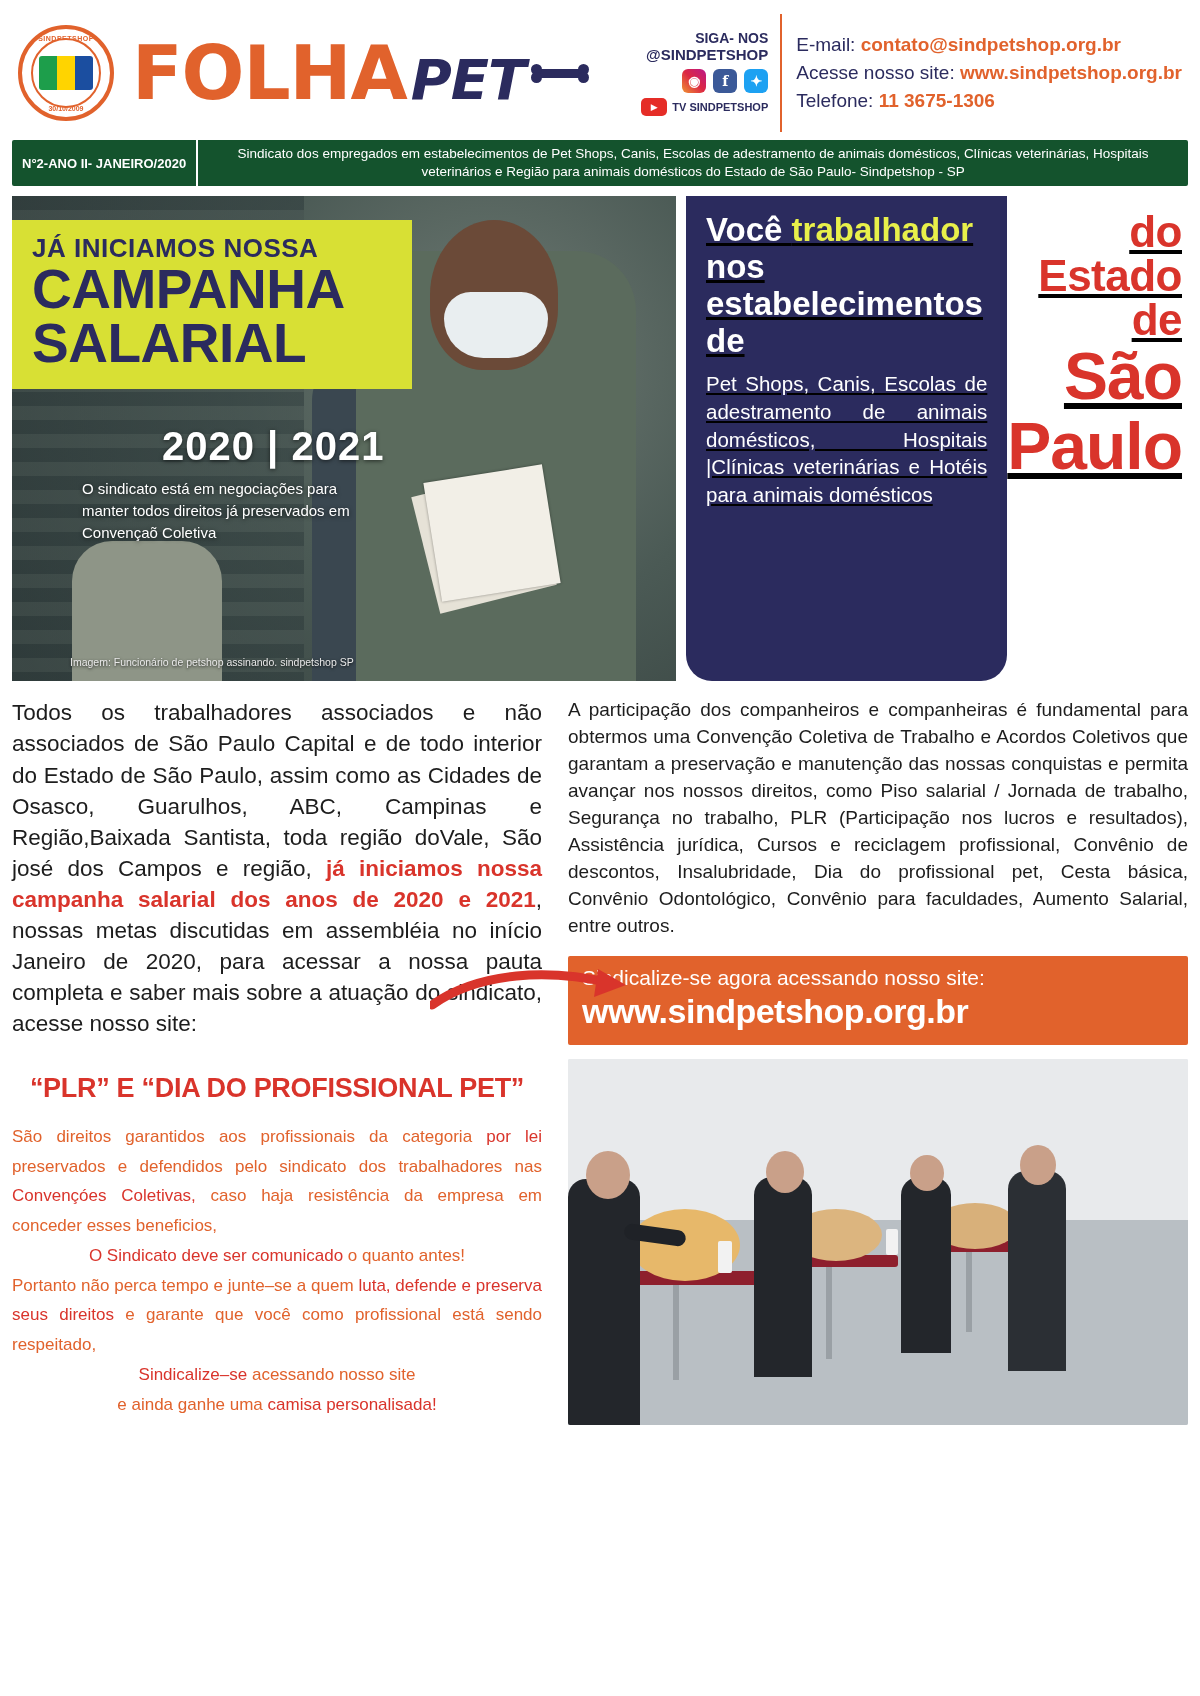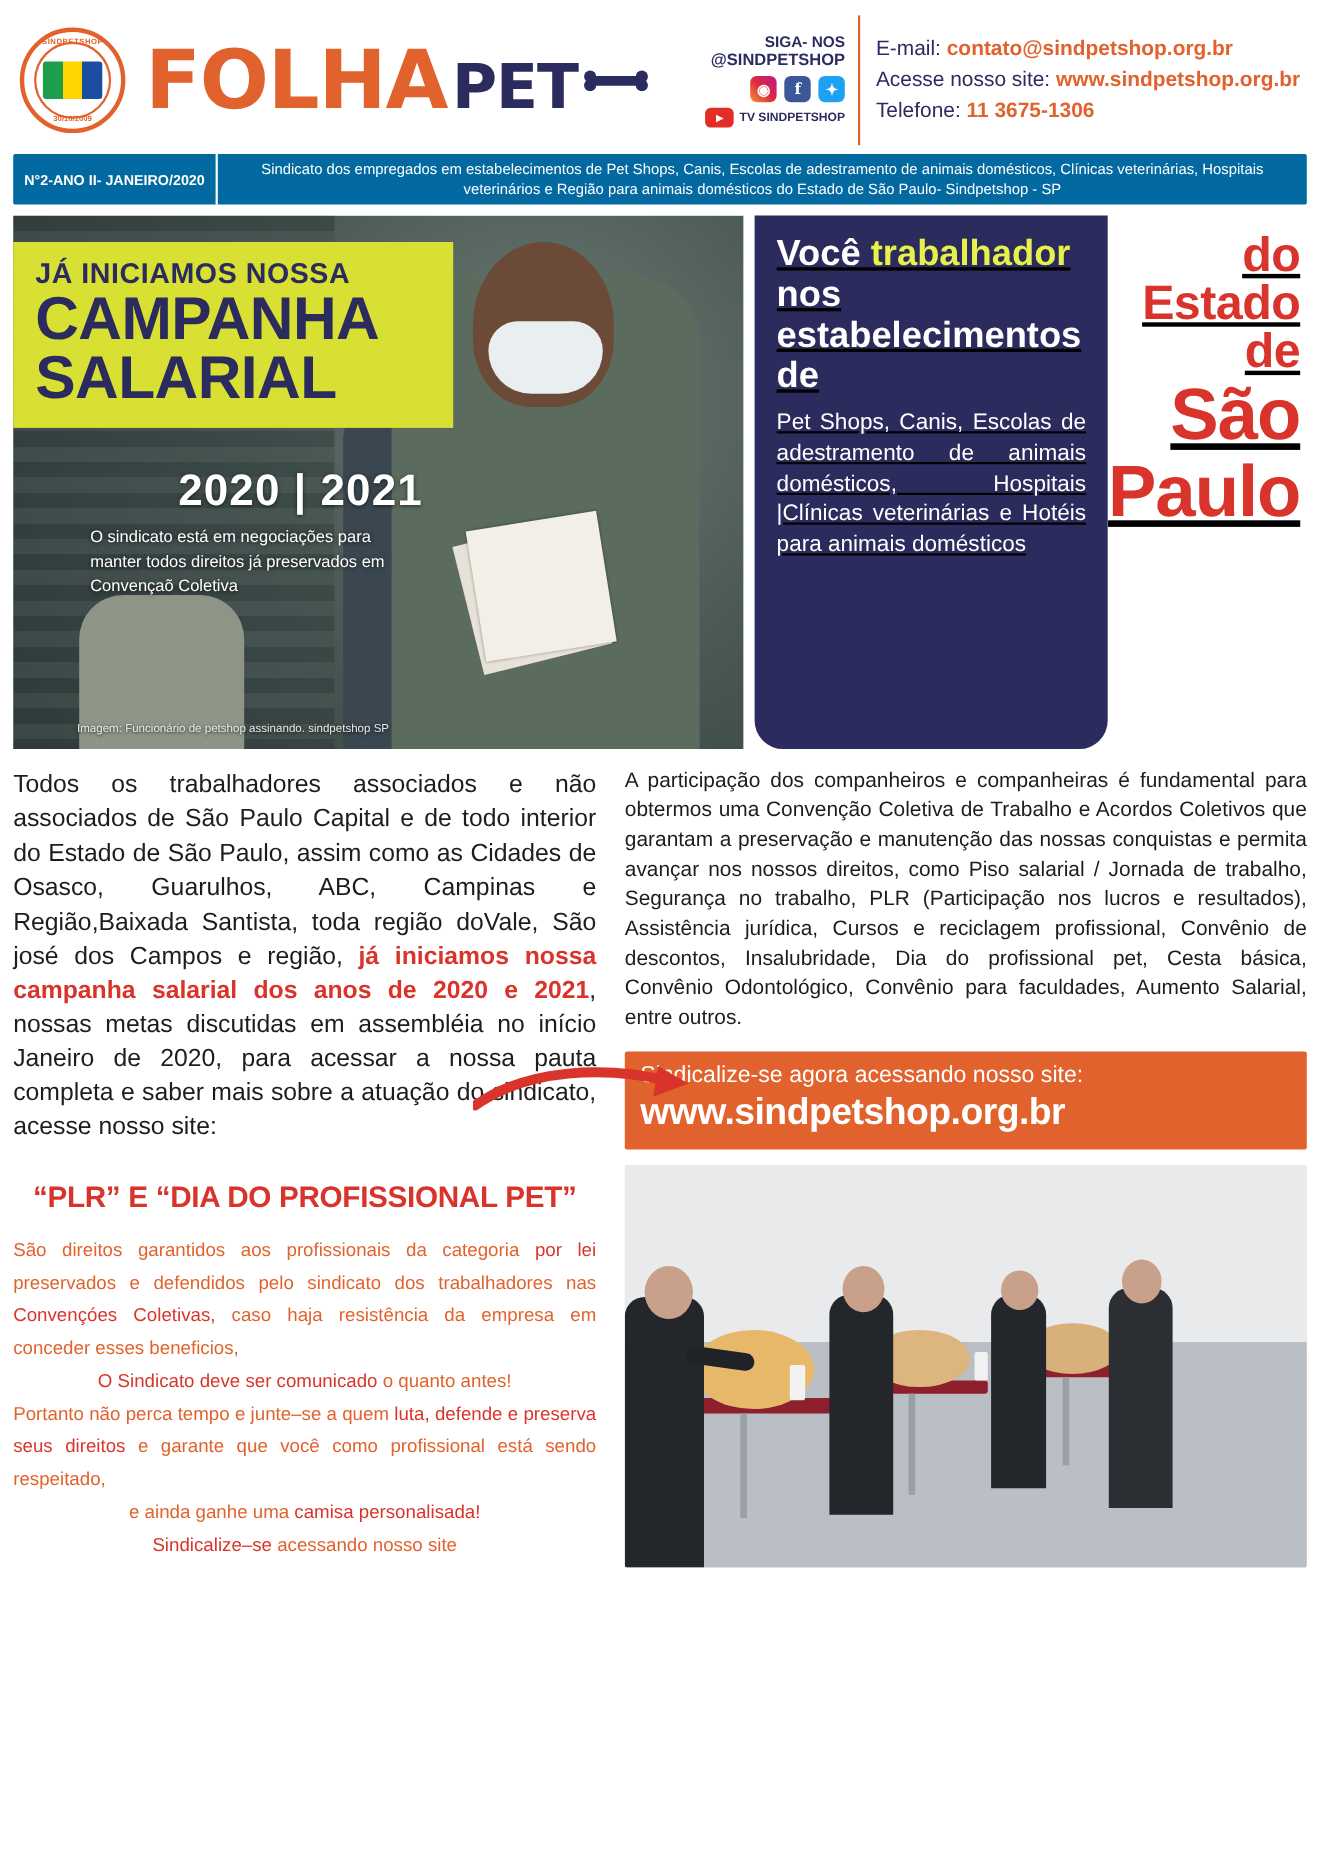--- a/index.html
+++ b/index.html
@@ -69,20 +69,21 @@
     font-family: "DejaVu Sans", sans-serif;
   }
   .brand .pet {
     font-size: 56px;
     font-weight: bold;
     color: #2b2b5e;
     letter-spacing: -1px;
     line-height: 1;
     margin-left: 4px;
     font-family: "DejaVu Sans", sans-serif;
+    font-style: italic;
   }
   .bone {
     width: 58px; height: 20px; position: relative; margin-left: 6px; align-self: center;
   }
   .bone .bar { position:absolute; top:6px; left:8px; width:42px; height:9px; background:#2b2b5e; border-radius:3px;}
   .bone .c { position:absolute; width:11px; height:11px; border-radius:50%; background:#2b2b5e;}
   .bone .c1{left:0;top:1px;} .bone .c2{left:0;top:9px;} .bone .c3{right:0;top:1px;} .bone .c4{right:0;top:9px;}
 
   .social {
     margin-left: auto;
@@ -105,21 +106,21 @@
   .ic-yt { width: 26px; height: 18px; background:#e52d27; border-radius:5px; color:#fff; display:flex;align-items:center;justify-content:center;font-size:9px;}
   .yt-label { font-size: 11px; color:#2b2b5e; font-weight:bold;}
 
   .contact { padding-left: 14px; align-self: stretch; display:flex; flex-direction:column; justify-content:center; gap: 6px;}
   .contact-line { font-size: 19px; color: #2b2b5e; white-space: nowrap; }
   .contact-line b { color: #e1622c; }
 
   
   .topbar {
     margin-top: 8px;
-    background: #0369a1;
+    background: #14532d;
     display: flex;
     align-items: stretch;
     border-radius: 2px;
     min-height: 46px;
   }
   .topbar .issue {
     color: #fff; font-weight: bold; font-size: 13px;
     display: flex; align-items: center; padding: 0 10px;
     border-right: 2px solid #fff;
     white-space: nowrap;
@@ -364,24 +365,24 @@
         <span class="dark">por lei</span><span> preservados e defendidos pelo sindicato dos</span>
         <span>trabalhadores nas </span><span class="dark">Convençóes Coletivas,</span><span> caso haja</span>
         <span>resistência da empresa em conceder esses beneficios,</span>
         <span class="center">
           <span class="dark">O Sindicato deve ser comunicado</span><span> o quanto antes!</span>
         </span>
         <span>Portanto não perca tempo e junte–se a quem </span><span class="dark">luta,</span>
         <span class="dark">defende e preserva seus direitos</span><span> e garante que você</span>
         <span>como profissional está sendo respeitado,</span>
         <span class="center">
-          <span>e ainda ganhe uma </span><span class="dark">camisa personalisada!</span>
+          <span class="dark">Sindicalize–se</span><span> acessando nosso site</span>
         </span>
         <span class="center">
-          <span class="dark">Sindicalize–se</span><span> acessando nosso site</span>
+          <span>e ainda ganhe uma </span><span class="dark">camisa personalisada!</span>
         </span>
       </div>
     </div>
 
     <div class="col-r">
       <div class="rtext">A participação dos companheiros e companheiras é fundamental para obtermos uma Convenção Coletiva de Trabalho e Acordos Coletivos que garantam a preservação e manutenção das nossas conquistas e permita avançar nos nossos direitos, como Piso salarial / Jornada de trabalho, Segurança no trabalho, PLR (Participação nos lucros e resultados), Assistência jurídica, Cursos e reciclagem profissional, Convênio de descontos, Insalubridade, Dia do profissional pet, Cesta básica, Convênio Odontológico, Convênio para faculdades, Aumento Salarial, entre outros.</div>
 
       <div class="cta">
         <div class="l1">Sindicalize-se agora acessando nosso site:</div>
         <div class="l2">www.sindpetshop.org.br</div>

